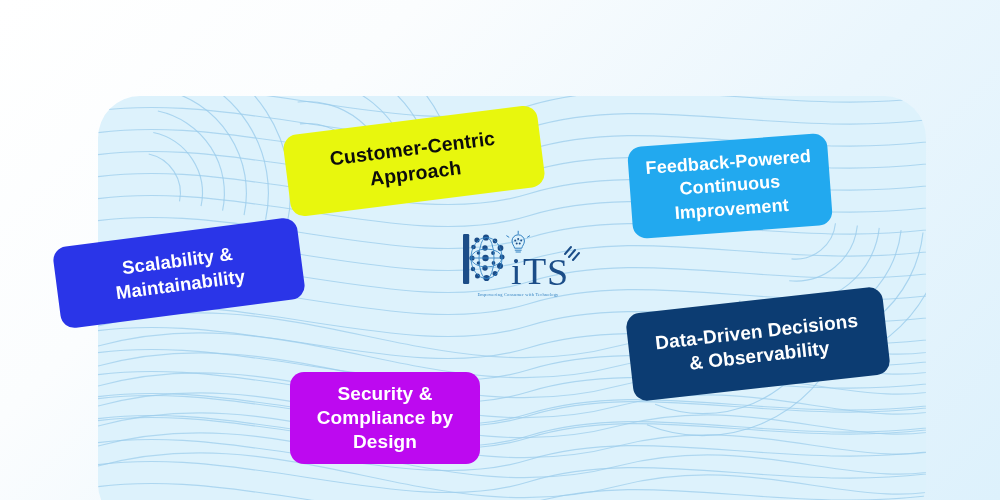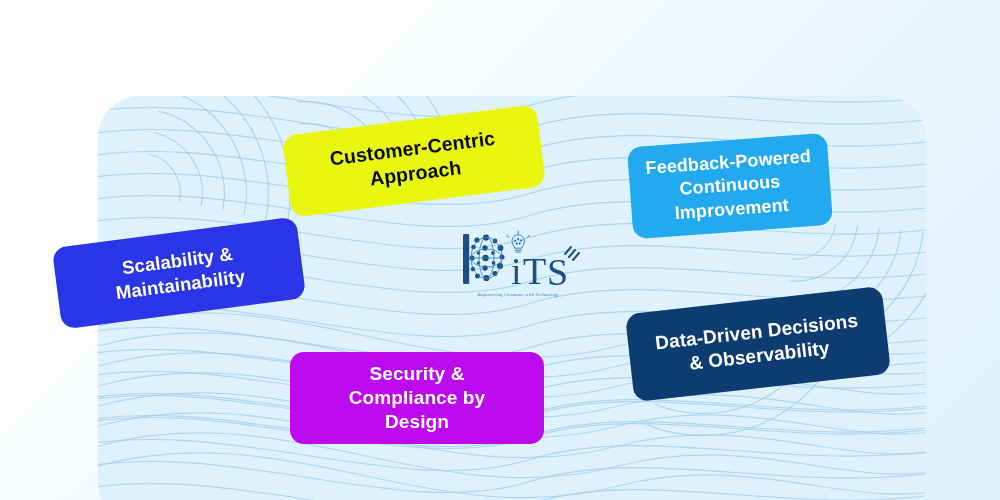--- a/index.html
+++ b/index.html
@@ -84,22 +84,22 @@
     width: 246px;
     height: 82px;
     background: #2a35e8;
     color: #ffffff;
     font-size: 18.5px;
     transform: rotate(-7.4deg);
   }
 
   #card-security {
     left: 290px;
-    top: 352px;
-    width: 254px;
+    top: 372px;
+    width: 190px;
     height: 92px;
     background: #bd09f0;
     color: #ffffff;
     font-size: 19px;
     transform: rotate(0deg);
   }
 
   #card-datadriven {
     left: 629px;
     top: 300px;

